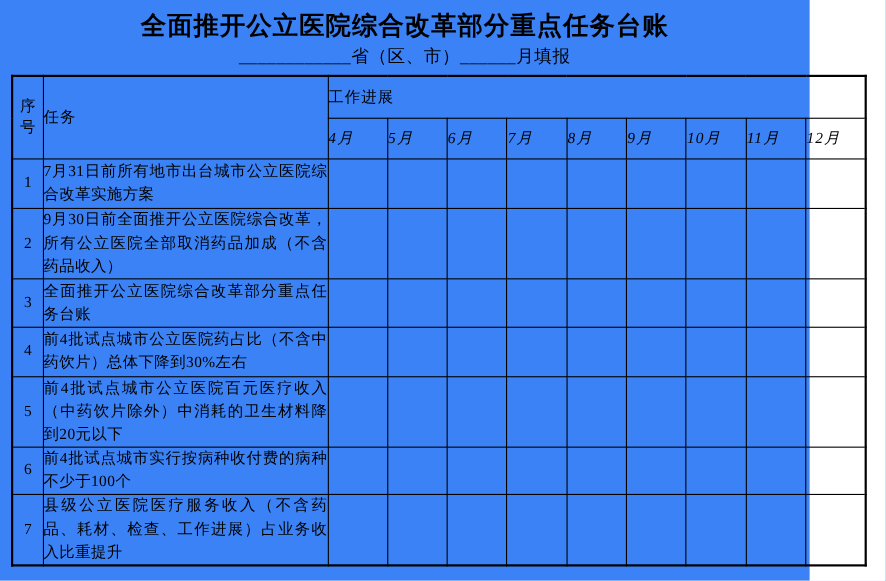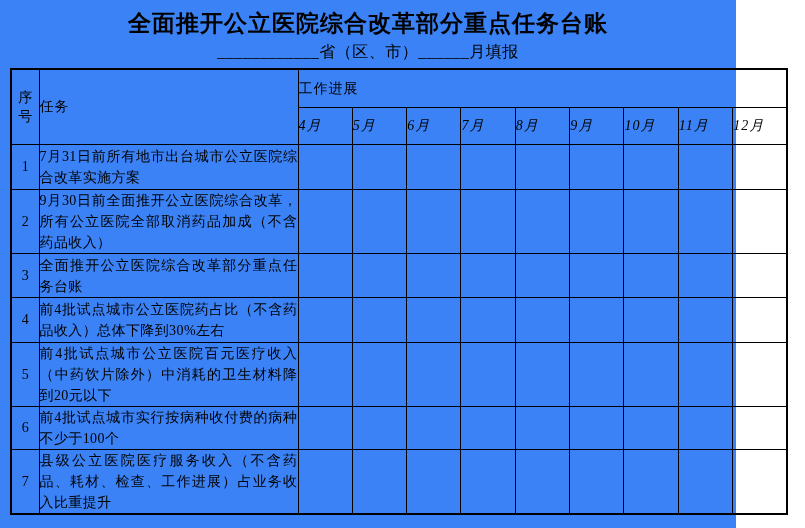--- a/index.html
+++ b/index.html
@@ -155,21 +155,21 @@
         <td class="td-blank"></td>
         <td class="td-blank"></td>
         <td class="td-blank"></td>
         <td class="td-blank"></td>
         <td class="td-blank"></td>
         <td class="td-blank"></td>
         <td class="td-blank"></td>
       </tr>
       <tr class="r4">
         <td class="td-index">4</td>
-        <td class="td-task">前4批试点城市公立医院药占比（不含药品收入）总体下降到30%左右</td>
+        <td class="td-task">前4批试点城市公立医院药占比（不含中药饮片）总体下降到30%左右</td>
         <td class="td-blank"></td>
         <td class="td-blank"></td>
         <td class="td-blank"></td>
         <td class="td-blank"></td>
         <td class="td-blank"></td>
         <td class="td-blank"></td>
         <td class="td-blank"></td>
         <td class="td-blank"></td>
         <td class="td-blank"></td>
       </tr>

